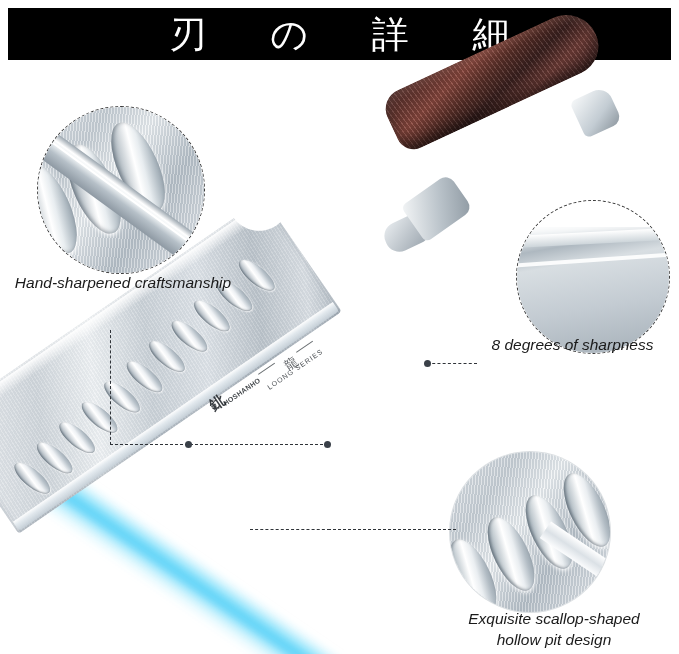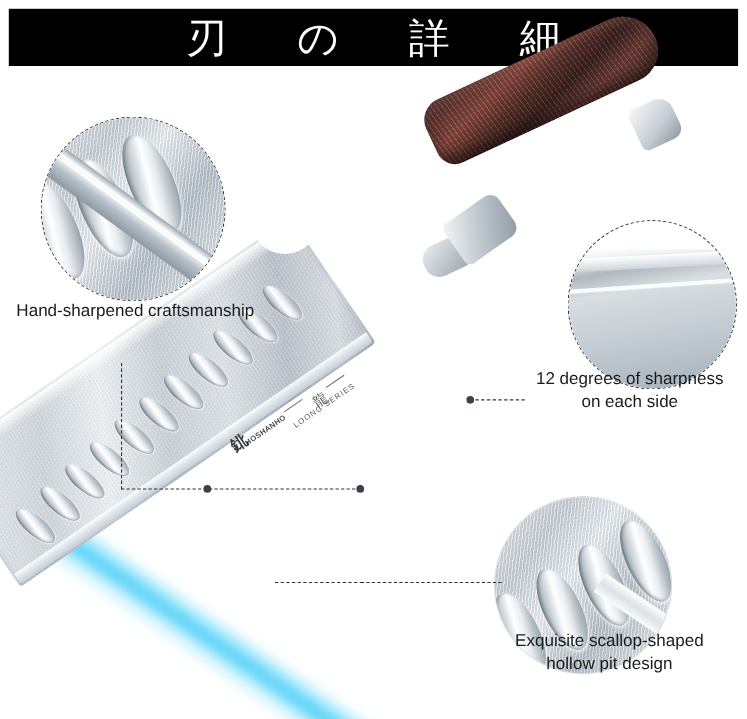--- a/index.html
+++ b/index.html
@@ -433,25 +433,25 @@
   }
   #annotation-vedge {
     left: 470px;
     top: 334px;
     width: 205px;
     text-align: center;
     white-space: normal;
   }
   #annotation-pits {
     left: 432px;
-    top: 572px;
+    top: 608px;
     width: 244px;
     text-align: center;
   }
-  .annotation .line { display: block; }
+  .annotation .line { display: block; font-style: italic; }
 </style>
 </head>
 <body>
 
 <div id="page">
 
   <div id="header-banner">
     <div id="header-title">刃 の 詳 細</div>
   </div>
 
@@ -520,22 +520,21 @@
 
   <div class="leader-dot" style="left:185px; top:441px;"></div>
   <div class="leader-dot" style="left:324px; top:441px;"></div>
   <div class="leader-dot" style="left:424px; top:360px;"></div>
 
   <div class="annotation" id="annotation-edge">
     <span class="line">Hand-sharpened craftsmanship</span>
   </div>
 
   <div class="annotation" id="annotation-vedge">
-    <span class="line">12 degrees of sharpness</span>
-    <span class="line">on each side</span>
+    <span class="line">8 degrees of sharpness</span>
   </div>
 
   <div class="annotation" id="annotation-pits">
     <span class="line">Exquisite scallop-shaped</span>
     <span class="line">hollow pit design</span>
   </div>
 
 </div>
 
 </body></html>

